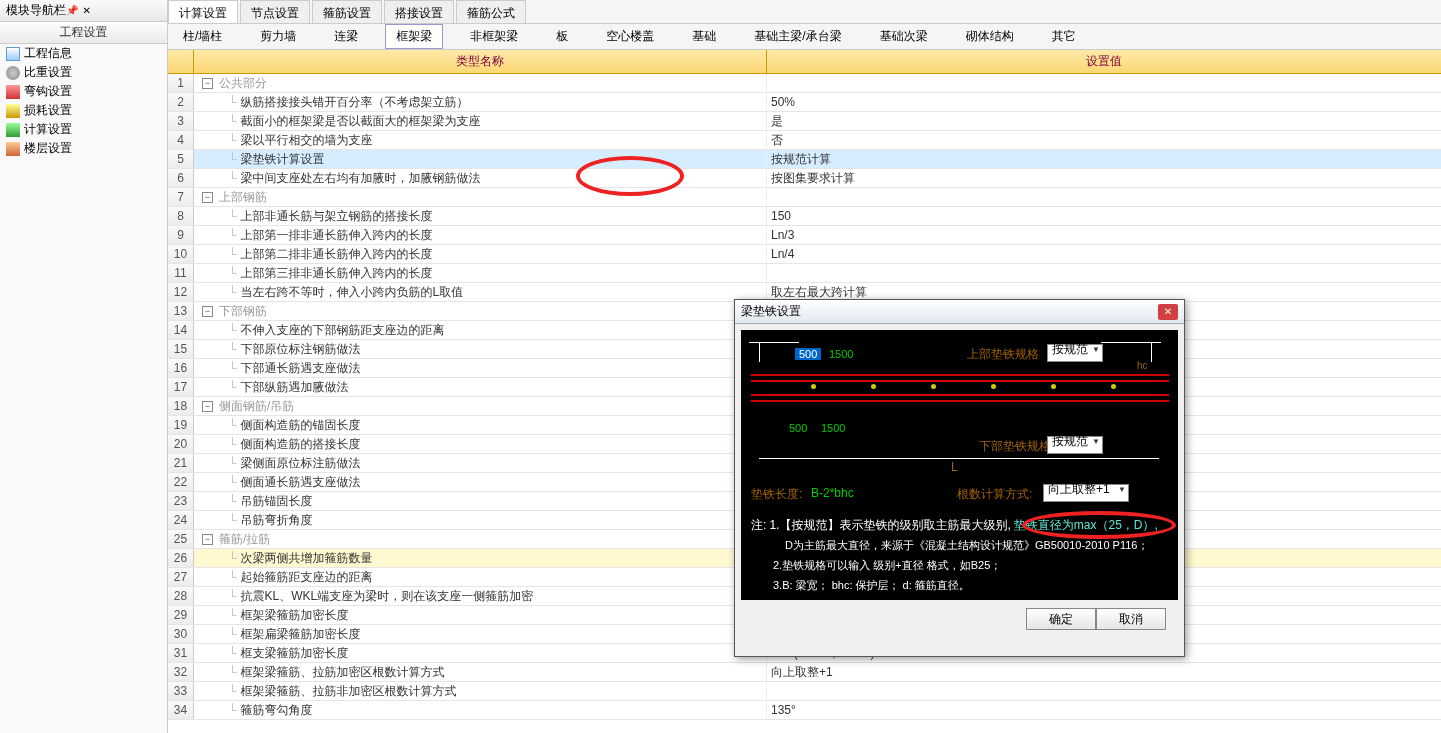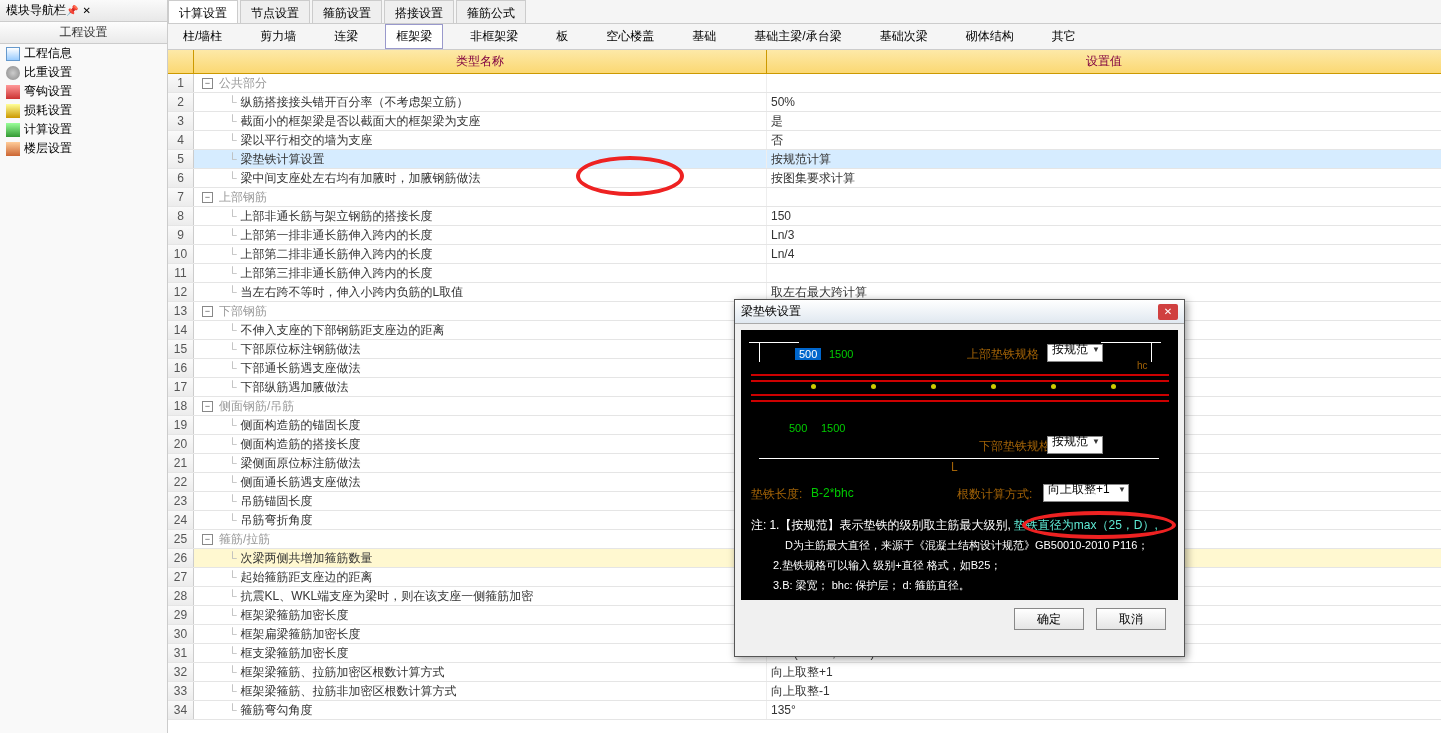--- a/index.html
+++ b/index.html
@@ -43,21 +43,21 @@
 .diag-num-b{position:absolute;background:#0066cc;color:#fff;padding:0 4px;font-size:11px}
 .diag-num-g{position:absolute;color:#0c0;font-size:11px}
 .diag-select{position:absolute;background:#fff;color:#000;border:1px solid #888;height:18px;font-size:11px;padding:0 14px 8px 4px;display:flex;align-items:center}
 .diag-select::after{content:"▼";position:absolute;right:2px;font-size:8px;color:#333}
 .diag-line-r{position:absolute;background:#c00;height:2px}
 .diag-dot{position:absolute;width:5px;height:5px;background:#cc0;border-radius:50%}
 .diag-vert{position:absolute;background:#fff;width:1px}
 .diag-hline{position:absolute;background:#fff;height:1px}
 .diag-note{position:absolute;color:#fff;font-size:11px;line-height:18px}
 .diag-note .r{color:#5eead4}
-.dlg-btns{display:flex;justify-content:flex-end;gap:12px;padding:8px 12px}
+.dlg-btns{display:flex;justify-content:flex-end;gap:0;padding:8px 12px}
 .dlg-btn{width:70px;height:22px;background:linear-gradient(#fff,#e5e5e5);border:1px solid #888;cursor:pointer;display:flex;align-items:center;justify-content:center}
 .ico-page{background:linear-gradient(#fff,#9cf);border:1px solid #69c}
 .ico-gear{background:radial-gradient(#ccc,#888);border-radius:50%}
 .ico-hook{background:linear-gradient(#f99,#c33)}
 .ico-warn{background:linear-gradient(#ff9,#c90)}
 .ico-calc{background:linear-gradient(#9f9,#393)}
 .ico-layer{background:linear-gradient(#fc9,#c63)}
 </style>
 </head>
 <body>
@@ -284,21 +284,20 @@
             <div class="gval">max(0.2*Ln,1.5*hb)</div>
           </div>
           <div class="grow">
             <div class="gnum">32</div>
             <div class="gname indent1"><span class="tree-line">└</span>框架梁箍筋、拉筋加密区根数计算方式</div>
             <div class="gval">向上取整+1</div>
           </div>
           <div class="grow">
             <div class="gnum">33</div>
             <div class="gname indent1"><span class="tree-line">└</span>框架梁箍筋、拉筋非加密区根数计算方式</div>
-            <div class="gval">向上取整-1</div>
           </div>
           <div class="grow">
             <div class="gnum">34</div>
             <div class="gname indent1"><span class="tree-line">└</span>箍筋弯勾角度</div>
             <div class="gval">135°</div>
           </div>
         </div>
     </div>
   </div>
 </div>

